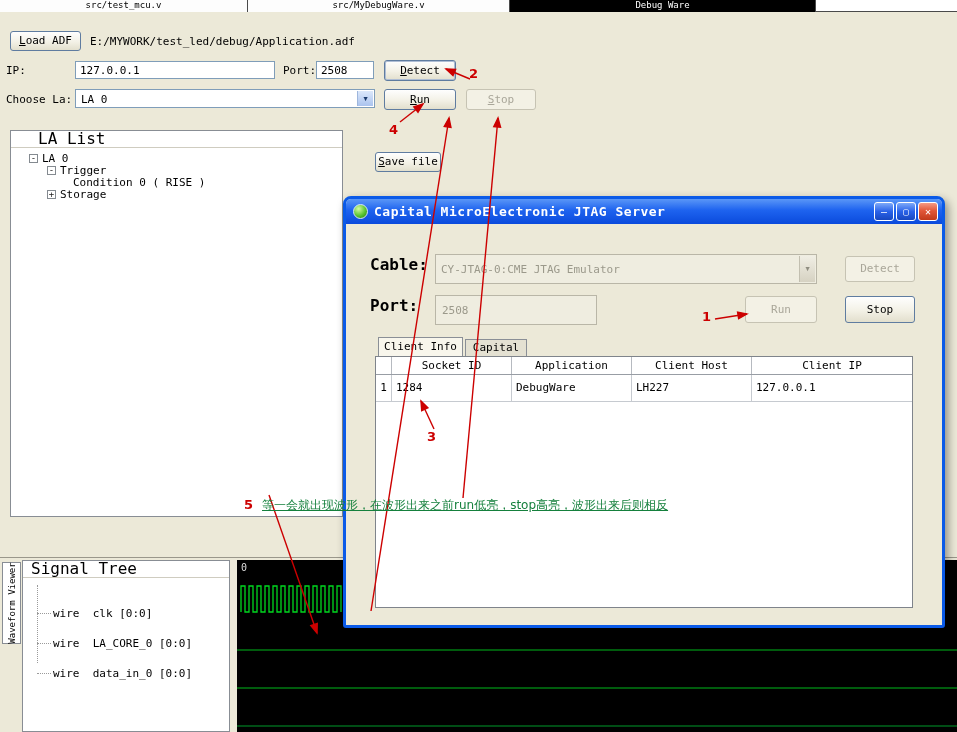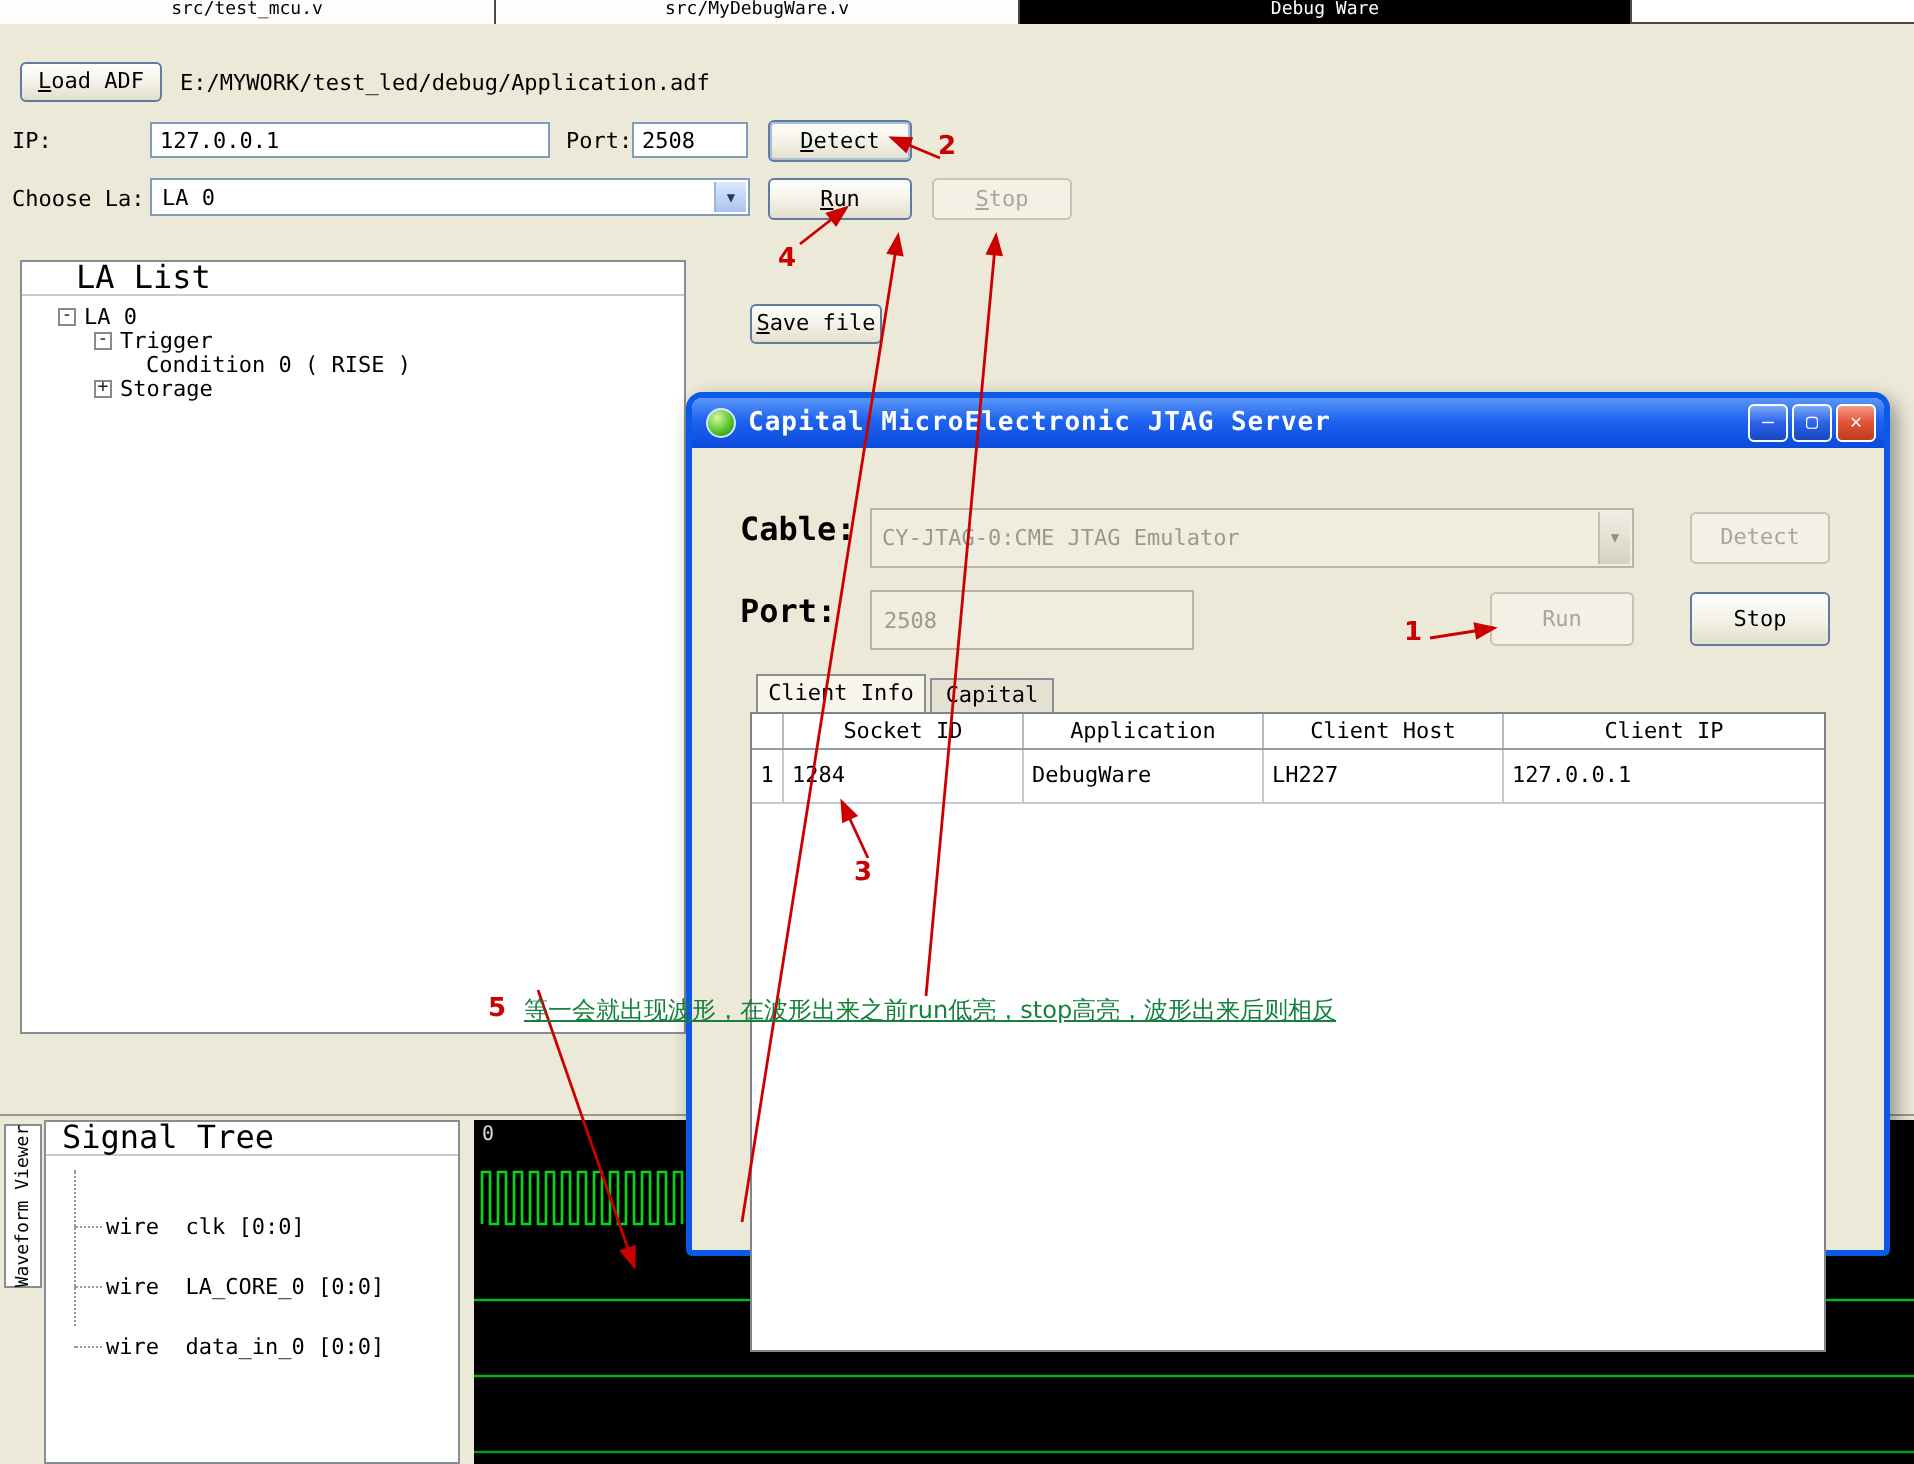--- a/index.html
+++ b/index.html
@@ -62,21 +62,21 @@
   #dlg-cable-combo .combo-text { color:#9b998b; }
   #dlg-cable-combo .combo-arrow { background:linear-gradient(180deg,#f0eee4,#d6d2c2); color:#8f8d80; border-left:1px solid #c2bfb0; }
   #dlg-detect-btn { left:499px; top:57px; width:70px; height:26px; line-height:24px; }
   #dlg-port-label { left:24px; top:97px; font-size:16px; font-weight:bold; }
   #dlg-port-input { left:89px; top:96px; width:162px; height:30px; background:#efede0; border:1px solid #b9b6a7; color:#9b998b; padding:6px; }
   #dlg-run-btn { left:399px; top:97px; width:72px; height:27px; line-height:25px; }
   #dlg-stop-btn { left:499px; top:97px; width:70px; height:27px; line-height:25px; }
   .dlg-tab { position:absolute; font-size:11px; text-align:center; border:1px solid #8a8f96; border-bottom:none; cursor:pointer; }
   #dlg-tab-clientinfo { left:32px; top:138px; width:85px; height:19px; line-height:18px; background:#f8f6ec; z-index:2; }
   #dlg-tab-console { left:119px; top:140px; width:62px; height:17px; line-height:16px; background:#e4e1d2; }
-  #dlg-table { position:absolute; left:29px; top:157px; width:538px; height:320px; background:#fff; border:1px solid #7f848b; }
+  #dlg-table { position:absolute; left:29px; top:157px; width:538px; height:252px; background:#fff; border:1px solid #7f848b; }
   .tbl-header { display:flex; height:18px; border-bottom:1px solid #989da4; font-size:11px; }
   .hc { border-right:1px solid #b6bac0; text-align:center; line-height:17px; overflow:hidden; white-space:nowrap; }
   .tbl-row { display:flex; height:27px; border-bottom:1px solid #c6cad0; font-size:11px; cursor:default; }
   .tc { border-right:1px solid #c6cad0; line-height:26px; padding-left:4px; overflow:hidden; white-space:nowrap; }
   .w-idx { width:16px; flex:0 0 16px; text-align:center; padding-left:0; }
   .w-col { width:120px; flex:0 0 120px; }
   .w-last { flex:1; border-right:none; }
 
   
   #bottom-sep { position:absolute; left:0; top:557px; width:957px; height:1px; background:#9a978b; }

